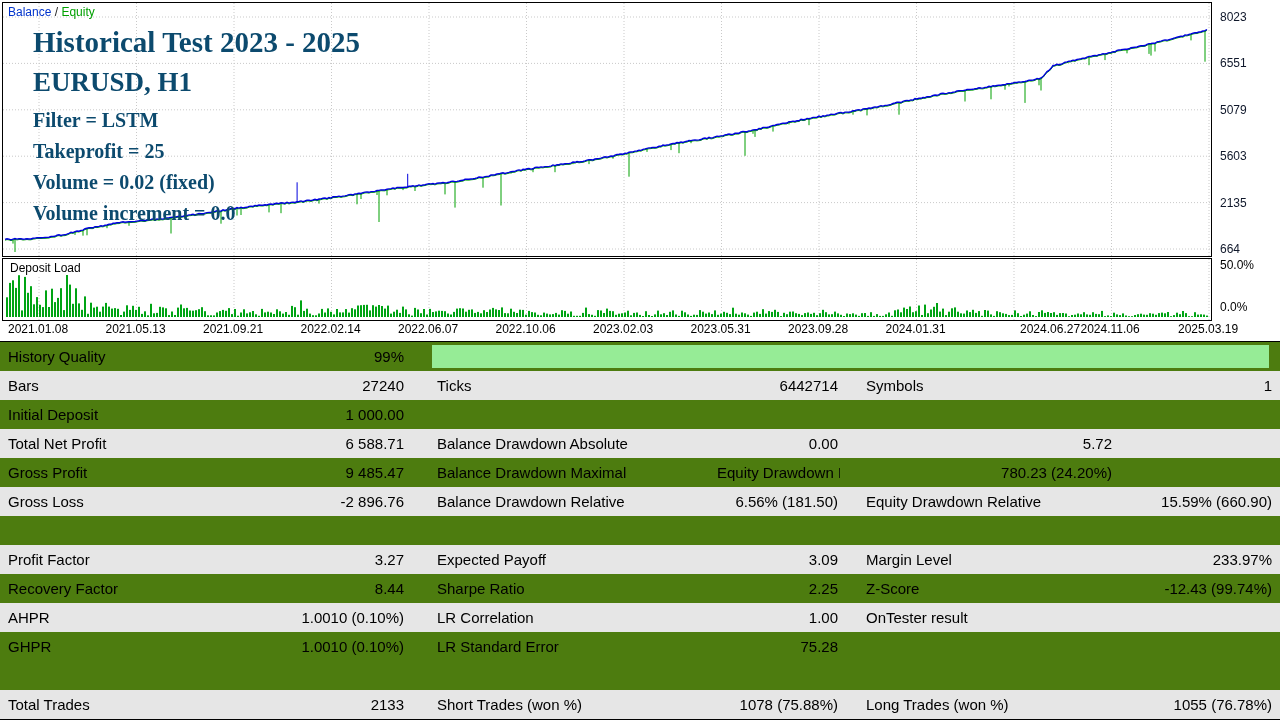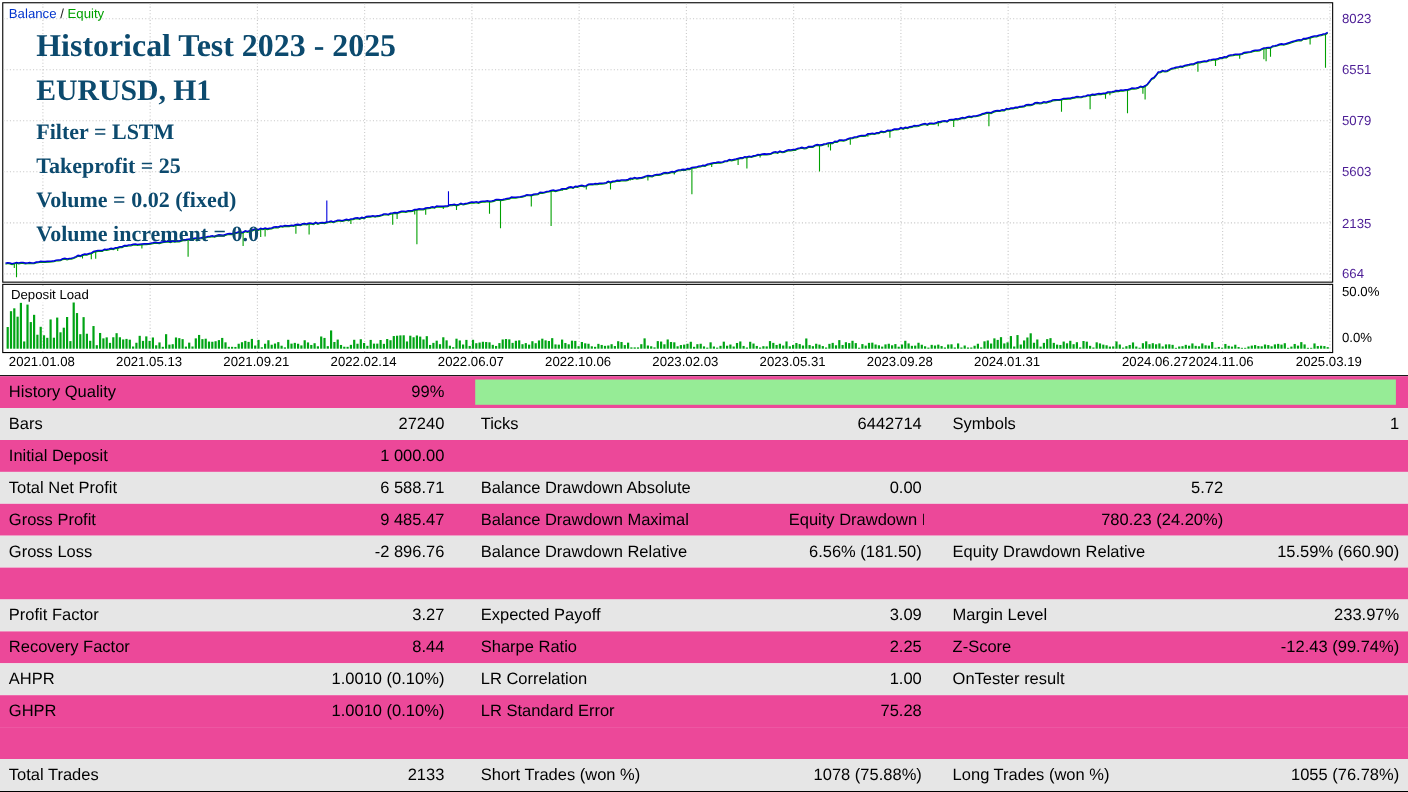--- a/index.html
+++ b/index.html
@@ -9,28 +9,28 @@
   #mainChart{left:2px;top:2px;}
   #depositChart{left:2px;top:258px;}
   .legend{position:absolute;left:8px;top:5px;font-size:12px;z-index:5;}
   .lg-balance{color:#0033cc;}
   .lg-sep{color:#222;}
   .lg-equity{color:#00a000;}
   .annotations{position:absolute;left:33px;top:26px;z-index:4;font-family:"Liberation Serif",serif;font-weight:bold;}
   .ann-title{font-size:29px;margin-bottom:8px;}
   .ann-symbol{font-size:27px;margin-bottom:11px;}
   .ann-line{font-size:20px;margin-bottom:8px;}
-  .y-label{position:absolute;left:1220px;font-size:12px;color:#4c1d95;}
+  .y-label{position:absolute;left:1220px;font-size:12px;color:#0f172a;}
   .x-label{position:absolute;top:322px;font-size:12px;color:#000;white-space:nowrap;}
   .dl-label{position:absolute;left:8px;top:261px;font-size:12px;background:#fff;padding:0 2px;z-index:5;}
   .dl-max{position:absolute;left:1220px;top:258px;font-size:12px;}
   .dl-min{position:absolute;left:1220px;top:300px;font-size:12px;text-align:center;}
   .stats{position:absolute;left:0;top:341px;width:1280px;border-top:1px solid #000;border-bottom:1px solid #000;}
   .row{display:grid;grid-template-columns:260px 146px 285px 149px 280px 160px;height:29px;line-height:29px;
-    font-size:15px;position:relative;background:#ec4899;}
+    font-size:15px;position:relative;background:#4d7c0f;}
   .row.alt{background:#e6e6e6;}
   .c-l{padding-left:8px;}
   .c-l2{padding-left:31px;}
   .c-l3{padding-left:26px;}
   .c-v{text-align:right;padding-right:2px;}
   .c-v3{text-align:right;padding-right:8px;}
   .hq-bar{position:absolute;left:432px;top:3px;height:23px;}
   .cell{overflow:hidden;white-space:nowrap;}
 </style>
 </head>

